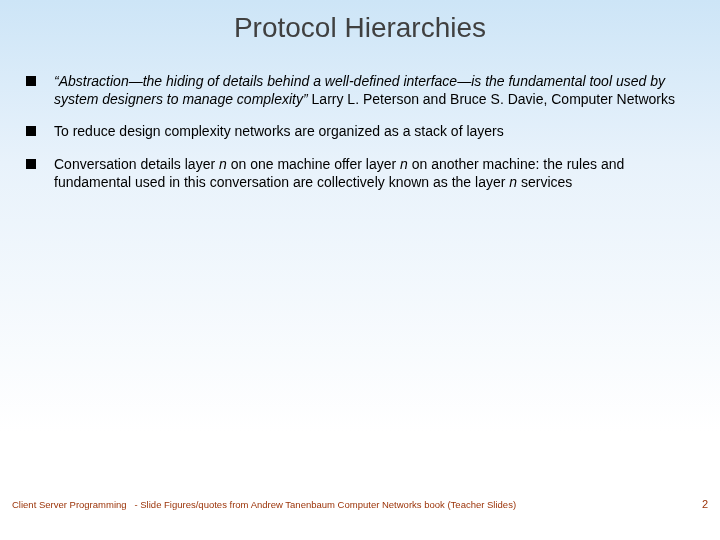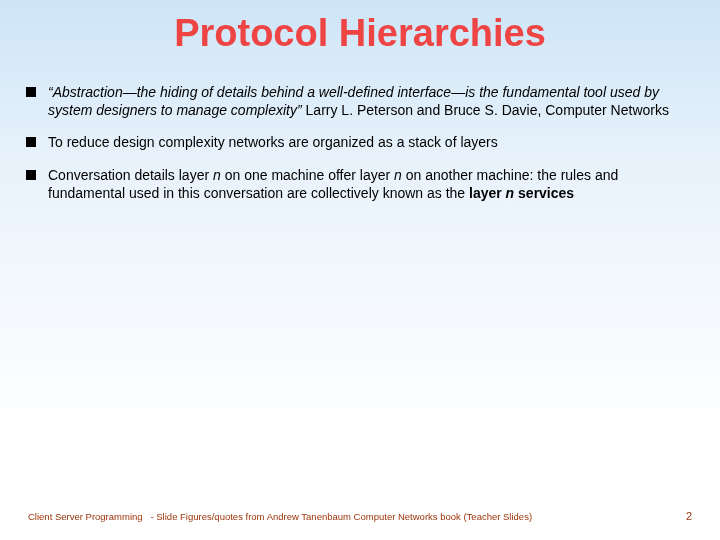--- a/index.html
+++ b/index.html
@@ -5,52 +5,53 @@
     * { margin: 0; padding: 0; box-sizing: border-box; }
     body {
       width: 720px; height: 540px;
       background: linear-gradient(to bottom, #cde5f7 0%, #e8f2fb 30%, #ffffff 80%);
       font-family: Arial, Helvetica, sans-serif;
       position: relative;
       overflow: hidden;
     }
     .title {
       text-align: center;
-      font-size: 38px;
-      font-weight: bold;
-      color: #ef4444;
+      font-size: 28px;
+      font-weight: normal;
+      color: #404040;
       padding-top: 12px;
       padding-bottom: 8px;
     }
     .content {
       padding: 20px 26px 0 26px;
     }
     .bullet-item {
       display: flex;
       align-items: flex-start;
       margin-bottom: 14px;
       font-size: 14px;
       line-height: 1.3;
       color: #000;
+      gap: 6px;
     }
     .bullet-marker {
       flex: 0 0 auto;
       width: 10px; height: 10px;
       background: #000;
       margin-top: 4px;
       margin-right: 12px;
     }
     .bullet-text { flex: 1; }
     .italic { font-style: italic; }
-    .bold { font-weight: bold; }
+    .bold { font-weight: normal; }
     .footer {
       position: absolute;
-      bottom: 18px;
+      bottom: 30px;
       left: 0; right: 0;
-      padding: 0 28px;
+      padding: 0 12px;
       font-size: 9.5px;
       color: #9b3308;
       display: flex;
       justify-content: space-between;
       align-items: baseline;
     }
     .footer-left { flex: 1; }
     .footer-right { flex: 0 0 auto; font-size: 11px; }
   </style>
 </head>

